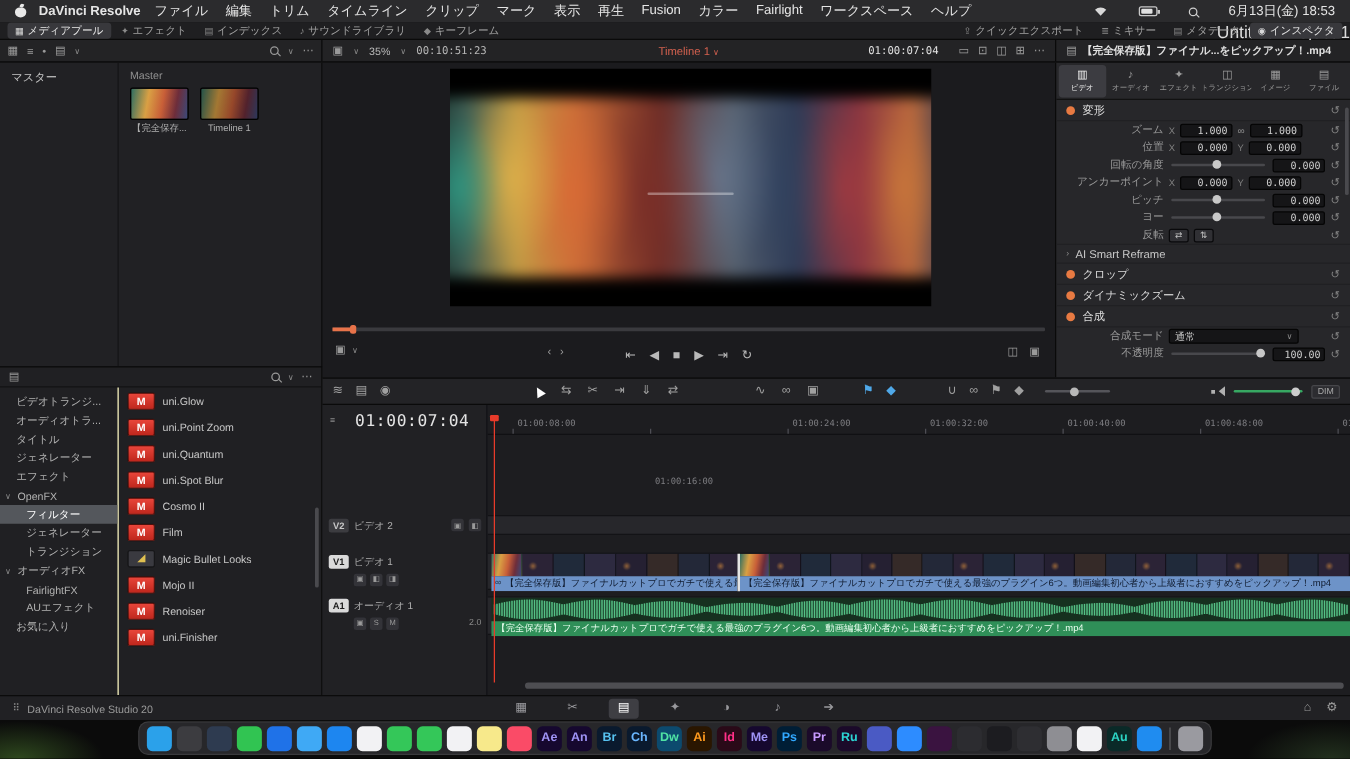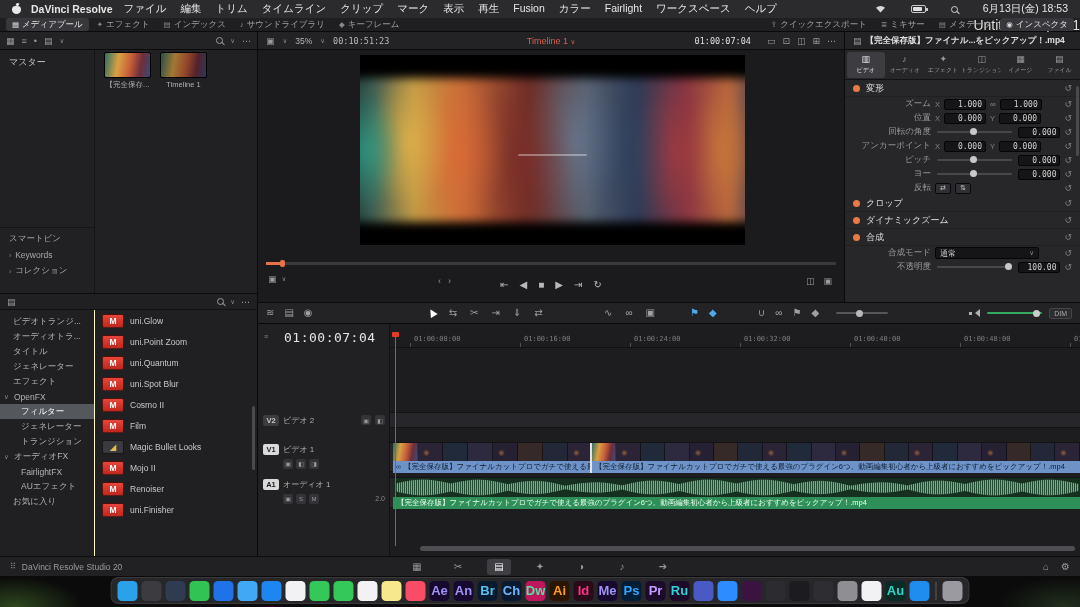--- a/index.html
+++ b/index.html
@@ -178,21 +178,21 @@
 
 #statusbar{position:absolute;top:556px;left:0;right:0;height:20px;background:#212124;border-top:1px solid #0b0b0b;display:flex;align-items:center;padding:0 10px;z-index:10}
 #sb-left{display:flex;gap:6px;align-items:center;font-size:8.5px;color:#9a9a9a;z-index:2}
 #sb-pages{position:absolute;left:0;right:0;display:flex;justify-content:center;gap:17px}
 .pbtn{width:24px;height:16px;display:flex;align-items:center;justify-content:center;border-radius:3px;font-size:10px;color:#98989c}
 .pbtn.active{background:#3e3e43;color:#fff}
 #sb-right{margin-left:auto;display:flex;gap:12px;font-size:10px;color:#9a9a9a;z-index:2}
 
 #desktop{position:absolute;left:0;right:0;top:576px;bottom:0;background:radial-gradient(90px 40px at 15px 100%,#2e481e,transparent 75%),radial-gradient(90px 40px at 1065px 100%,#22301e,transparent 75%),#0b0b0b}
 #dock{position:absolute;left:50%;transform:translateX(-50%);bottom:3px;height:27px;background:rgba(68,68,74,.5);border:1px solid rgba(255,255,255,.09);border-radius:8px;display:flex;align-items:center;gap:4px;padding:0 6px;z-index:11}
-.dicon{width:20px;height:20px;border-radius:4.5px;display:flex;align-items:center;justify-content:center;font-size:13px;font-weight:700;color:#fff;flex:none}
+.dicon{width:20px;height:20px;border-radius:4.5px;display:flex;align-items:center;justify-content:center;font-size:10px;font-weight:700;color:#fff;flex:none}
 .dsep{width:1px;height:18px;background:rgba(255,255,255,.25);margin:0 2px;flex:none}
 </style>
 </head>
 <body>
 
 <div id="menubar">
   <span class="applelogo"></span>
   <span class="appname">DaVinci Resolve</span>
   <div id="menus">
       <span class="mitem">ファイル</span>
@@ -292,35 +292,23 @@
   </div>
   <div class="t2" id="t2-insp">
     <span class="ico">▤</span>
     <span id="insp-title">【完全保存版】ファイナル...をピックアップ！.mp4</span>
   </div>
 </div>
 
 <div id="mediapool">
   <div id="mp-side">
     <div id="mp-root">マスター</div>
-    <div id="mp-smart">
-        <div class="smartrow">
-          <span>スマートビン</span>
-        </div>
-        <div class="smartrow">
-          <span class="ch">›</span>
-          <span>Keywords</span>
-        </div>
-        <div class="smartrow">
-          <span class="ch">›</span>
-          <span>コレクション</span>
-        </div>
-      </div>
   </div>
   <div id="mp-content">
+    <div id="mp-binlabel">Master</div>
     <div id="mp-clips">
         <div class="tile">
           <div class="th gradthumb"></div>
           <div class="cap">【完全保存...</div>
         </div>
         <div class="tile">
           <div class="th gradthumb dim"></div>
           <div class="cap">Timeline 1</div>
         </div>
       </div>
@@ -536,20 +524,24 @@
     <span class="vbox">0.000</span>
     <span class="rst">↺</span>
   </div>
   <div class="irow">
     <span class="ilbl">反転</span>
     <span class="fbtn">⇄</span>
     <span class="fbtn">⇅</span>
     <span class="rst">↺</span>
   </div>
 
+  <div class="irowx">
+    <span class="ch">›</span>
+    <span>AI Smart Reframe</span>
+  </div>
 
   <div class="isec">
     <span class="dot"></span>
     <span class="st">クロップ</span>
     <span class="rst">↺</span>
   </div>
   <div class="isec">
     <span class="dot"></span>
     <span class="st">ダイナミックズーム</span>
     <span class="rst">↺</span>
@@ -649,21 +641,21 @@
       <span class="tic">S</span>
       <span class="tic">M</span>
       <span class="fmt">2.0</span>
     </div>
   </div>
   <div id="tl-body">
     <div id="tl-ruler">
         <span class="tickline" style="left: 20px;"></span>
         <span class="tick" style="left: 24px;">01:00:08:00</span>
         <span class="tickline" style="left: 130px;"></span>
-        <span class="tick" style="left: 134px;">01:00:16:00</span>
+        <span class="tick" style="left: 134px; margin-top: 46px;">01:00:16:00</span>
         <span class="tickline" style="left: 240px;"></span>
         <span class="tick" style="left: 244px;">01:00:24:00</span>
         <span class="tickline" style="left: 350px;"></span>
         <span class="tick" style="left: 354px;">01:00:32:00</span>
         <span class="tickline" style="left: 460px;"></span>
         <span class="tick" style="left: 464px;">01:00:40:00</span>
         <span class="tickline" style="left: 570px;"></span>
         <span class="tick" style="left: 574px;">01:00:48:00</span>
         <span class="tickline" style="left: 680px;"></span>
         <span class="tick" style="left: 684px;">01:00:56:00</span>
@@ -1105,21 +1097,21 @@
     <div class="dicon" style="background: rgb(242, 242, 244);"></div>
     <div class="dicon" style="background: rgb(52, 199, 89);"></div>
     <div class="dicon" style="background: rgb(52, 199, 89);"></div>
     <div class="dicon" style="background: rgb(242, 242, 244);"></div>
     <div class="dicon" style="background: rgb(247, 233, 139);"></div>
     <div class="dicon" style="background: rgb(250, 75, 103);"></div>
     <div class="dicon" style="background: rgb(22, 8, 47); color: rgb(159, 147, 245);">Ae</div>
     <div class="dicon" style="background: rgb(22, 8, 47); color: rgb(159, 147, 245);">An</div>
     <div class="dicon" style="background: rgb(10, 26, 46); color: rgb(87, 194, 240);">Br</div>
     <div class="dicon" style="background: rgb(10, 26, 46); color: rgb(107, 183, 255);">Ch</div>
-    <div class="dicon" style="background: #be185d; color: rgb(80, 227, 164);">Dw</div>
+    <div class="dicon" style="background: #0c4a6e; color: rgb(80, 227, 164);">Dw</div>
     <div class="dicon" style="background: rgb(42, 22, 0); color: rgb(255, 154, 30);">Ai</div>
     <div class="dicon" style="background: rgb(42, 10, 24); color: rgb(255, 48, 135);">Id</div>
     <div class="dicon" style="background: rgb(22, 8, 47); color: rgb(159, 147, 245);">Me</div>
     <div class="dicon" style="background: rgb(0, 30, 54); color: rgb(49, 168, 255);">Ps</div>
     <div class="dicon" style="background: rgb(27, 10, 42); color: rgb(199, 154, 255);">Pr</div>
     <div class="dicon" style="background: rgb(27, 10, 42); color: rgb(44, 212, 212);">Ru</div>
     <div class="dicon" style="background: rgb(74, 90, 196);"></div>
     <div class="dicon" style="background: rgb(45, 140, 255);"></div>
     <div class="dicon" style="background: rgb(58, 19, 64);"></div>
     <div class="dicon" style="background: rgb(44, 44, 48);"></div>

